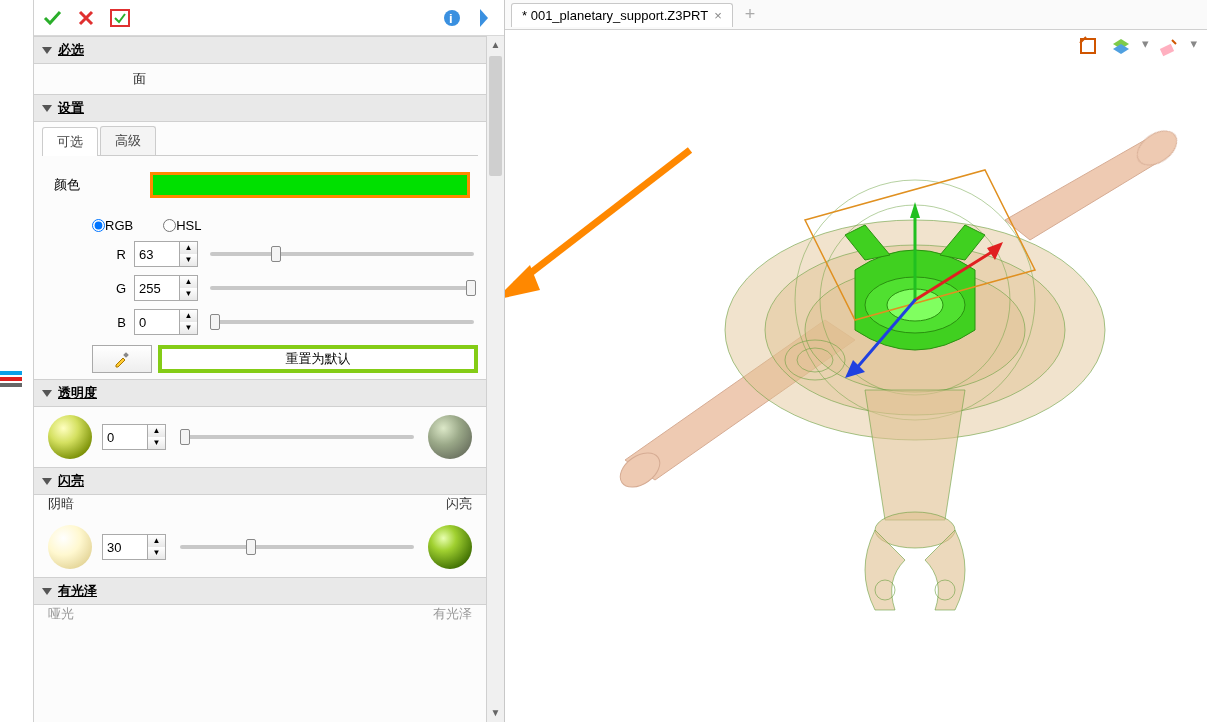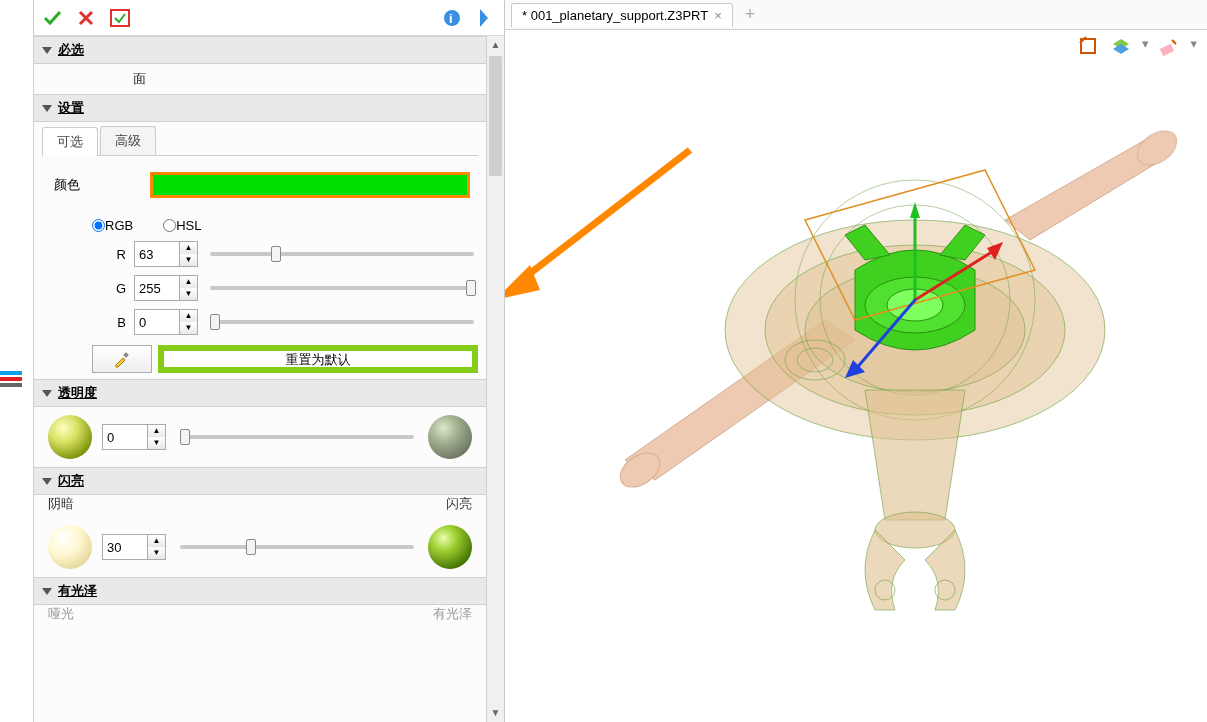--- a/index.html
+++ b/index.html
@@ -52,21 +52,21 @@
 .spinbox { width: 64px; height: 26px; border: 1px solid #aaa; display: flex; }
 .spinbox input { width: 44px; border: none; padding: 0 4px; }
 .spinbox .spins { width: 18px; display: flex; flex-direction: column; border-left: 1px solid #aaa; }
 .spinbox .spins div { flex:1; font-size:8px; text-align:center; line-height:11px; background: linear-gradient(#fff,#e8e8e8); }
 .slider-wrap { flex: 1; display: flex; align-items: center; padding: 0 4px; }
 .slider-track { flex: 1; height: 4px; background: #c8c8c8; border-radius: 2px; position: relative; }
 .slider-thumb { position: absolute; top: -6px; width: 10px; height: 16px; background: #f4f4f4; border: 1px solid #888; border-radius: 2px; }
 
 .btn-row { display: flex; gap: 6px; padding: 6px 8px 6px 58px; }
 .eyedrop { width: 60px; height: 28px; border: 1px solid #aaa; background: linear-gradient(#fff,#eee); display:flex;align-items:center;justify-content:center; }
-.reset-btn { flex: 1; height: 28px; border: 6px solid #84cc16; background: #fff; }
+.reset-btn { flex: 1; height: 28px; border: 4px solid #84cc16; background: #fff; }
 
 .sphere-row { display:flex; align-items:center; padding: 8px 14px; gap: 10px; }
 .sphere { width: 44px; height: 44px; border-radius: 50%; }
 .sphere.left { background: radial-gradient(circle at 35% 30%, #ffffc0 0%, #d4e060 35%, #748a00 80%); }
 .sphere.right-dim { background: radial-gradient(circle at 35% 30%, #dce8c8 0%, #9aa888 40%, #6b7260 80%); }
 .sphere.right-shiny { background: radial-gradient(circle at 35% 30%, #e8ffb0 0%, #a0d030 30%, #3a6a00 80%); }
 .sphere.right-white { background: radial-gradient(circle at 35% 30%, #ffffff 0%, #fff8d0 40%, #e0d090 85%); }
 
 .end-labels { display:flex; justify-content:space-between; padding: 0 14px 4px; color:#333; }
 

